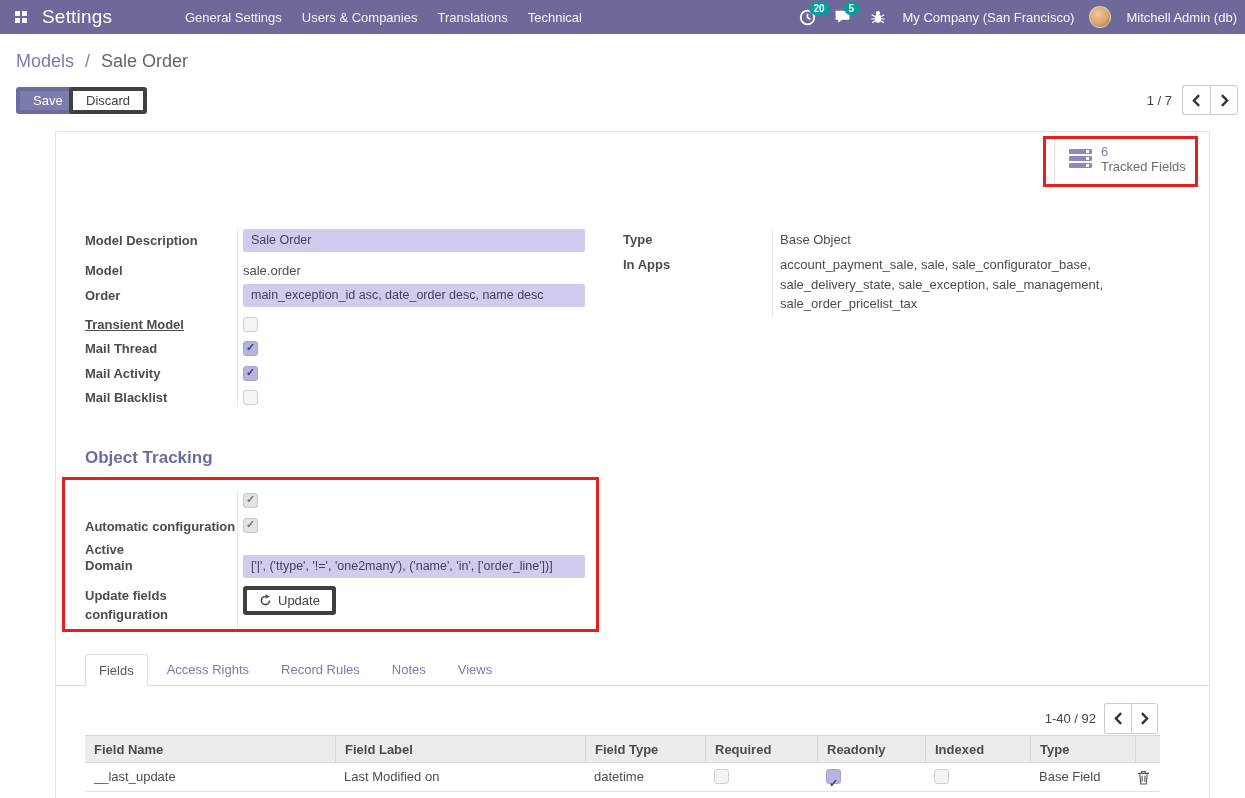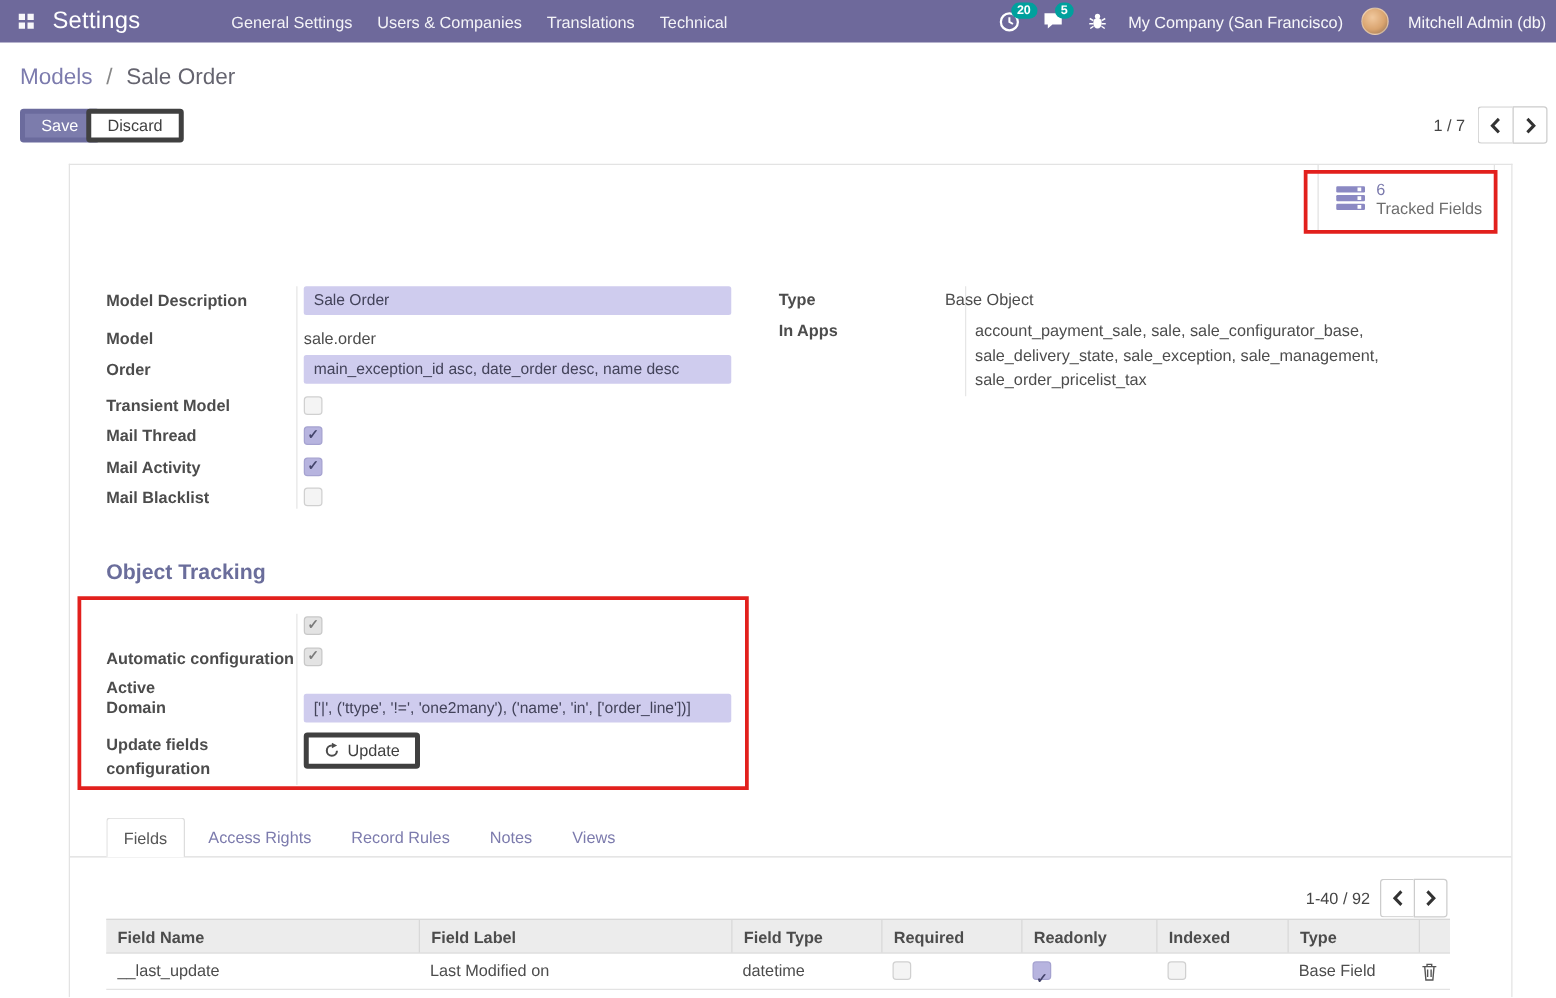--- a/index.html
+++ b/index.html
@@ -184,32 +184,32 @@
   </div>
   <div class="annot annot1"></div>
 
   <div class="vsep" style="left:237px; top:229px; height:178px;"></div>
   <div class="lbl" style="left:85px; top:231px;">Model Description</div>
   <div class="finput" style="left:243px; top:229px; width:342px;">Sale Order</div>
   <div class="lbl" style="left:85px; top:261px;">Model</div>
   <div class="val" style="left:243px; top:261px;">sale.order</div>
   <div class="lbl" style="left:85px; top:286px;">Order</div>
   <div class="finput" style="left:243px; top:284px; width:342px;">main_exception_id asc, date_order desc, name desc</div>
-  <div class="lbl" style="left:85px; top:315px;">Transient Model</div>
+  <div class="lbl" style="left:85px; top:315px;text-decoration:underline;">Transient Model</div>
   <div class="cb" style="left:243px; top:317px;"></div>
   <div class="lbl" style="left:85px; top:339px;">Mail Thread</div>
   <div class="cb checked" style="left:243px; top:341px;"></div>
   <div class="lbl" style="left:85px; top:364px;">Mail Activity</div>
   <div class="cb checked" style="left:243px; top:366px;"></div>
   <div class="lbl" style="left:85px; top:388px;">Mail Blacklist</div>
   <div class="cb" style="left:243px; top:390px;"></div>
 
   <div class="vsep" style="left:772px; top:229px; height:88px;"></div>
   <div class="lbl" style="left:623px; top:230px;">Type</div>
-  <div class="val" style="left:756px; top:230px;">Base Object</div>
+  <div class="val" style="left:780px; top:230px;">Base Object</div>
   <div class="lbl" style="left:623px; top:255px;">In Apps</div>
   <div class="val" style="left:780px; top:255px; width:400px; line-height:19.5px;">account_payment_sale, sale, sale_configurator_base, sale_delivery_state, sale_exception, sale_management, sale_order_pricelist_tax</div>
 
   <div class="section-title">Object Tracking</div>
   <div class="vsep" style="left:237px; top:491px; height:137px;"></div>
   <div class="lbl" style="left:85px; top:492px;margin-top:48px;">Active</div>
   <div class="cb ro checked" style="left:243px; top:493px;"></div>
   <div class="lbl" style="left:85px; top:517px;">Automatic configuration</div>
   <div class="cb ro checked" style="left:243px; top:518px;"></div>
   <div class="lbl" style="left:85px; top:556px;">Domain</div>

